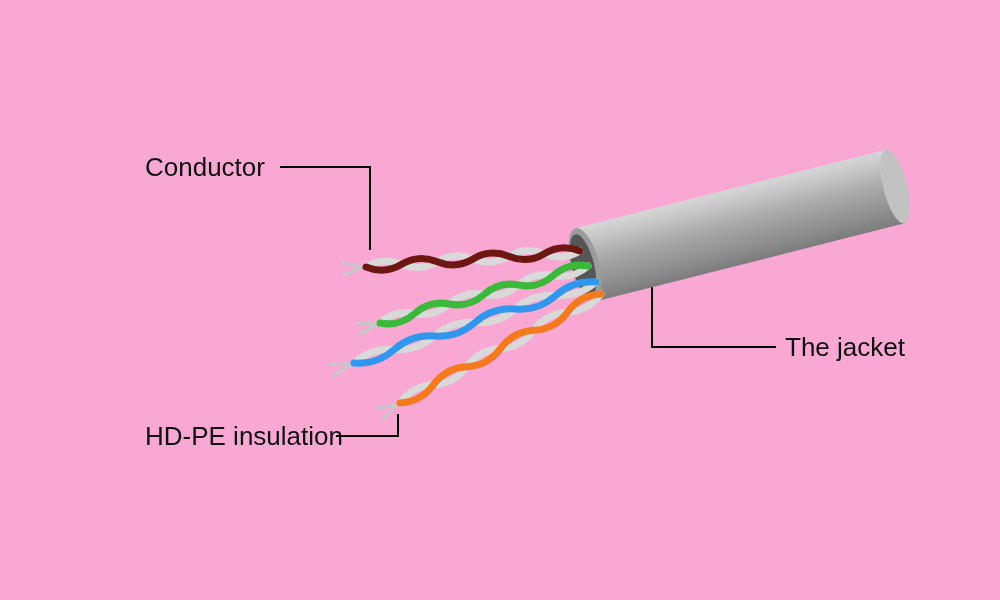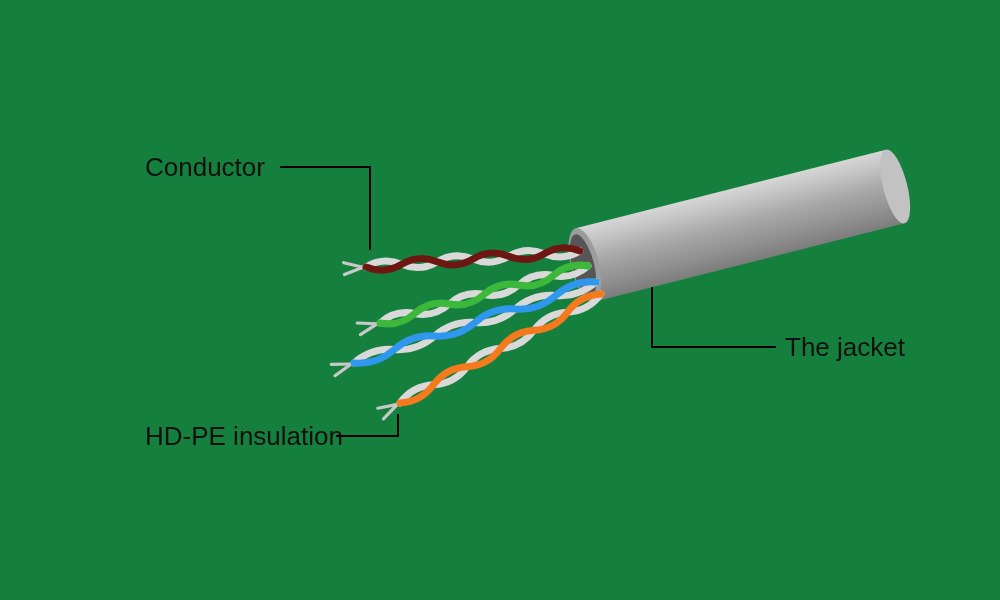--- a/index.html
+++ b/index.html
@@ -5,21 +5,21 @@
   html, body {
     margin: 0;
     padding: 0;
     background: #ffffff;
     font-family: "Liberation Sans", sans-serif;
   }
   .stage {
     position: relative;
     width: 1000px;
     height: 600px;
-    background: #15803d;
+    background: #f9a8d4;
     overflow: hidden;
   }
   svg text {
     font-family: "Liberation Sans", sans-serif;
     font-size: 26px;
     fill: #101010;
   }
 </style>
 </head>
 <body>

